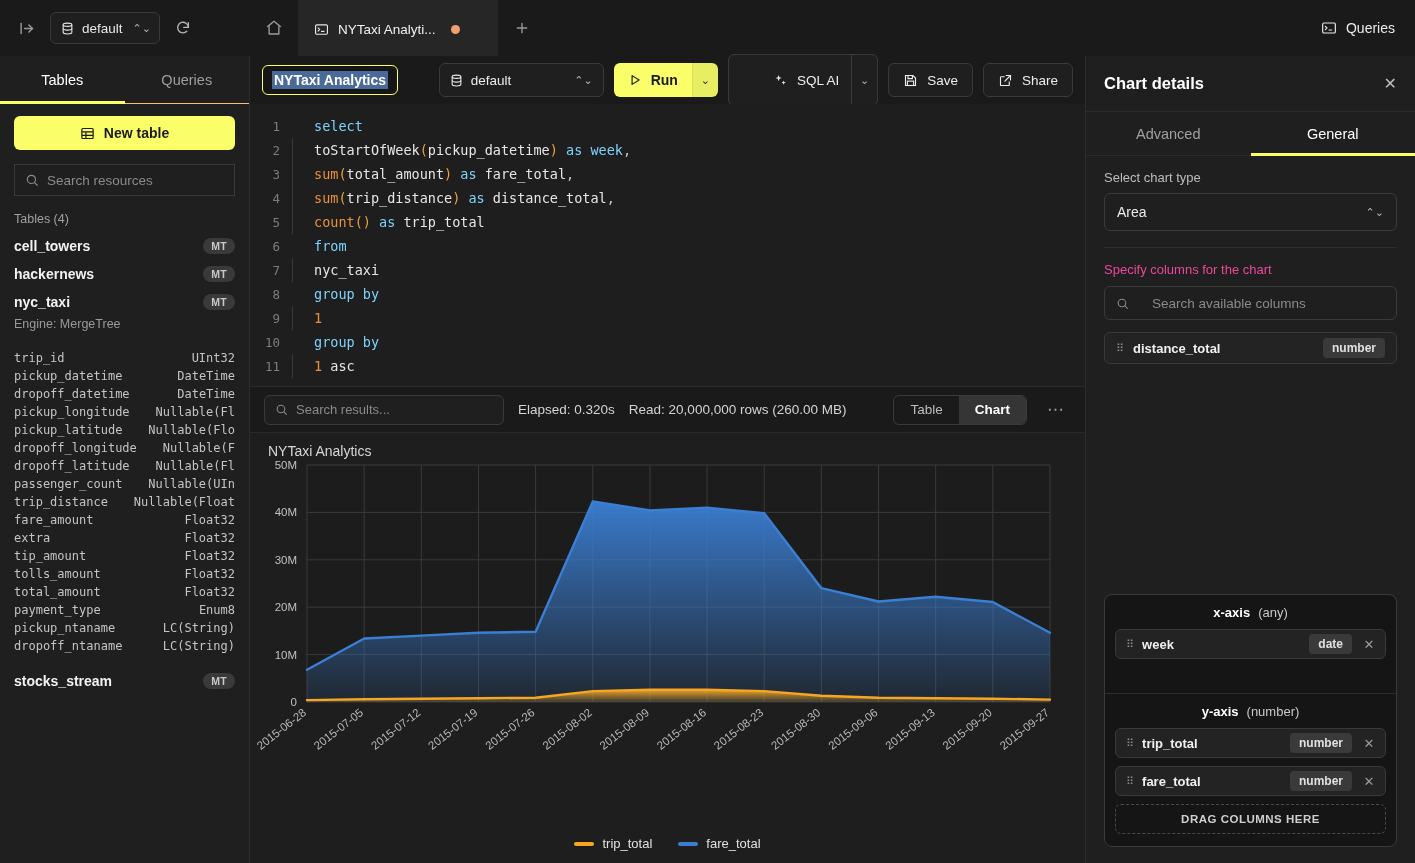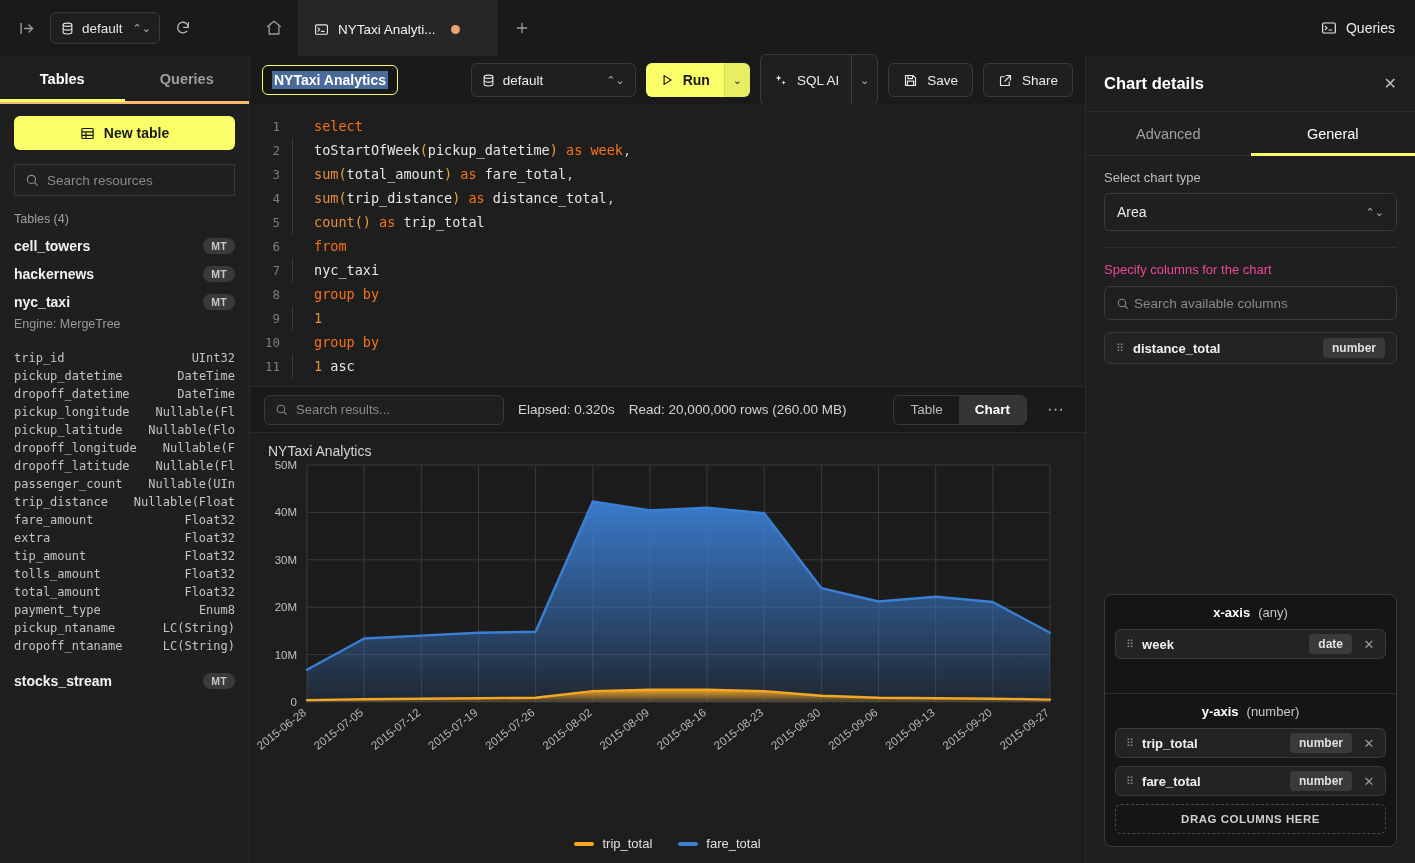--- a/index.html
+++ b/index.html
@@ -53,21 +53,21 @@
   .topbar-right .lbl { font-size: 14px; color: #eaeaea; }
 
   
   .body { flex: 1; display: flex; min-height: 0; }
 
   
   .sidebar {
     width: 250px; flex: 0 0 250px; background: #1f1f1f; display: flex; flex-direction: column;
     border-right: 1px solid #2c2c2c; min-height: 0;
   }
-  .side-tabs { display: flex; height: 48px; border-bottom: 3px solid #fdba74; flex: 0 0 48px; font-weight: bold; }
+  .side-tabs { display: flex; height: 48px; border-bottom: 1px solid #fdba74; flex: 0 0 48px; }
   .side-tab {
     flex: 1; display: flex; align-items: center; justify-content: center;
     font-size: 14.5px; color: #9e9e9e; cursor: pointer; position: relative;
   }
   .side-tab.active { color: #ffffff; }
   .side-tab.active::after {
     content:''; position:absolute; left:0; right:0; bottom:-1px; height:3px; background:#faff69;
   }
   .side-pad { padding: 12px 14px 0 14px; }
   .new-table-btn {
@@ -128,21 +128,21 @@
     background: #faff69; color: #1a1a1a; display: flex; align-items: center; gap: 9px;
     padding: 4px 14px; font-size: 14px; font-weight: 700; cursor: pointer;
   }
   .run-caret {
     background: #e8ee62; color: #2a2a2a; width: 26px; display: flex;
     align-items: center; justify-content: center; font-size: 11px; cursor: pointer;
     border-left: 1px solid #d9df55;
   }
   .ai-group {
     display: flex; height: 52px; border: 1px solid #3a3a3a; border-radius: 6px; overflow: hidden;
-    background: #1f1f1f; cursor: pointer;
+    background: #1f1f1f; cursor: pointer; padding-left: 32px;
   }
   .ai-main { display: flex; align-items: center; gap: 9px; padding: 0 12px; font-size: 13.5px; color: #ececec; }
   .ai-caret { width: 26px; display: flex; align-items: center; justify-content: center;
     color: #b5b5b5; font-size: 11px; border-left: 1px solid #3a3a3a; }
   .tb-btn {
     display: flex; align-items: center; gap: 9px; height: 34px; padding: 0 14px;
     border: 1px solid #3a3a3a; border-radius: 6px; background: #1f1f1f;
     font-size: 13.5px; color: #ececec; cursor: pointer;
   }
 
@@ -154,21 +154,21 @@
   }
   .code-line { display: flex; height: 24px; align-items: center; }
   .gutter {
     width: 42px; flex: 0 0 42px; text-align: right; padding-right: 12px;
     color: #7d7d7d; font-size: 12.5px; user-select: none;
   }
   .code-text { white-space: pre; padding-left: 22px; position: relative; }
   .code-text.ind::before {
     content:''; position:absolute; left: 0px; top: -4px; bottom: -4px; width: 1px; background: #3a3a3a;
   }
-  .kw { color: #f97316; }
+  .kw { color: #7dd3fc; }
   .fn { color: #e8913a; }
   .id { color: #e6e6e6; }
   .pn { color: #e8a33a; }
   .num { color: #e8913a; }
   .pct { color: #c8c8c8; }
 
   
   .results-bar {
     height: 46px; flex: 0 0 46px; display: flex; align-items: center;
     padding: 0 14px; gap: 14px; background: #1a1a1a; border-bottom: 1px solid #2a2a2a;
@@ -229,21 +229,21 @@
   .rp-select {
     height: 38px; border: 1px solid #3a3a3a; border-radius: 6px; background: #1f1f1f;
     display: flex; align-items: center; padding: 0 12px; font-size: 14px; color: #ececec;
     cursor: pointer; justify-content: space-between;
   }
   .rp-select .caret { color: #b5b5b5; font-size: 11px; }
   .rp-divider { height: 1px; background: #2e2e2e; margin: 16px 0 14px 0; }
   .rp-sub { font-size: 13px; color: #ec4899; margin-bottom: 9px; }
   .rp-search {
     height: 34px; border: 1px solid #3a3a3a; border-radius: 6px; background: #1f1f1f;
-    display: flex; align-items: center; gap: 5px; padding: 0 11px;
+    display: flex; align-items: center; gap: 23px; padding: 0 11px;
   }
   .rp-search input {
     flex: 1; background: transparent; border: none; outline: none;
     color: #e0e0e0; font-size: 13.5px; font-family: "Liberation Sans", sans-serif;
   }
   .rp-search input::placeholder { color: #8a8a8a; }
   .col-chip {
     margin-top: 12px; height: 32px; border: 1px solid #3a3a3a; border-radius: 6px;
     background: #232323; display: flex; align-items: center; padding: 0 11px; gap: 10px;
     cursor: grab;

